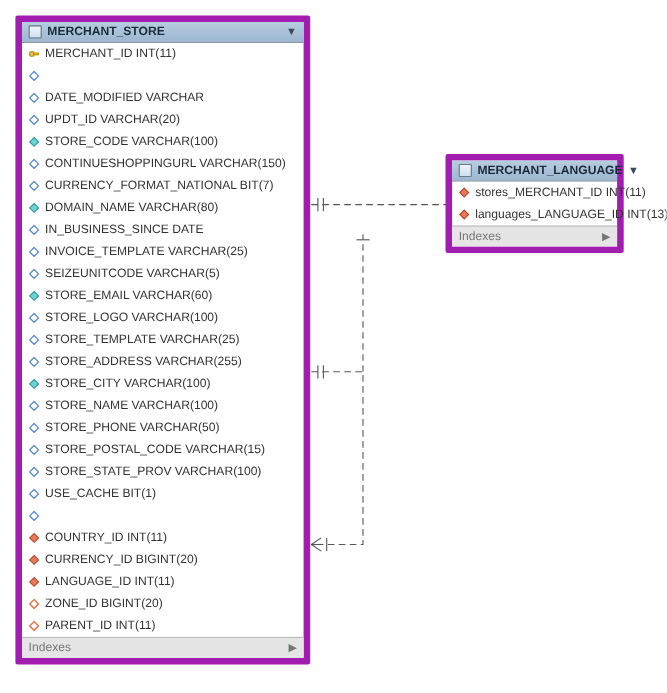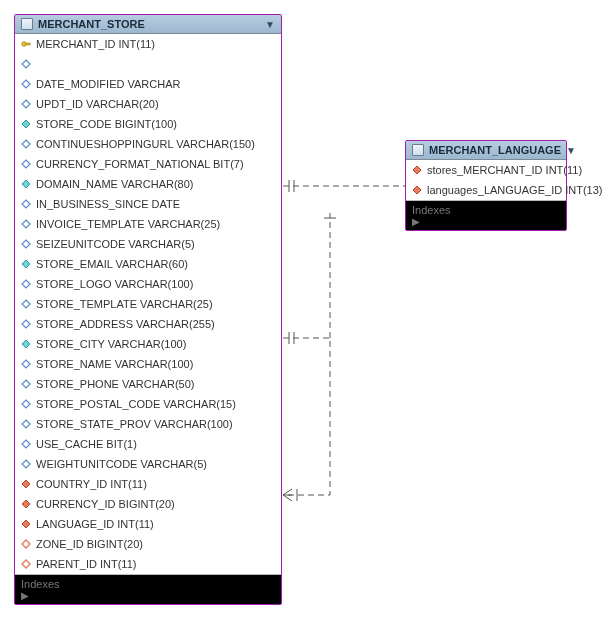--- a/index.html
+++ b/index.html
@@ -10,21 +10,21 @@
     font-size: 11px;
     color: #333;
     background: #fff;
     width: 606px;
     height: 630px;
     position: relative;
     overflow: hidden;
   }
   .entity {
     position: absolute;
-    border: 1px solid #a21caf;
+    border: 6px solid #a21caf;
     border-radius: 2px;
     background: #fff;
     box-shadow: 0 0 0 rgba(0,0,0,0);
   }
   .entity-header {
     display: flex;
     align-items: center;
     padding: 3px 6px;
     background: linear-gradient(#b7cde0, #9cb7cf);
     border-bottom: 1px solid #7a8a99;
@@ -35,25 +35,24 @@
   .entity-header .title { flex: 1; }
   .entity-header .collapse {
     color: #3a4a5a;
     font-size: 10px;
   }
   .entity-footer {
     display: flex;
     align-items: flex-start;
     justify-content: space-between;
     padding: 3px 6px;
-    background: #000000;
+    background: #e5e5e5;
     border-top: 1px solid #bbb;
     color: #777;
     font-style: normal;
-    flex-direction: column;
   }
   .entity-footer .arrow { color: #777; font-size: 10px; }
   .col {
     display: flex;
     align-items: center;
     padding: 2px 6px;
     gap: 5px;
     line-height: 16px;
     height: 20px;
     white-space: nowrap;
@@ -151,21 +150,21 @@
           </svg>
         </span>
         <span>UPDT_ID VARCHAR(20)</span>
       </div>
       <div class="col">
         <span class="icon">
           <svg width="10" height="10" viewBox="0 0 10 10">
             <polygon points="5,1 9,5 5,9 1,5" fill="#6fd3d3" stroke="#2a9a9a"></polygon>
           </svg>
         </span>
-        <span>STORE_CODE BIGINT(100)</span>
+        <span>STORE_CODE VARCHAR(100)</span>
       </div>
       <div class="col">
         <span class="icon">
           <svg width="10" height="10" viewBox="0 0 10 10">
             <polygon points="5,1 9,5 5,9 1,5" fill="#fff" stroke="#5a8ac8" stroke-width="1.2"></polygon>
           </svg>
         </span>
         <span>CONTINUESHOPPINGURL VARCHAR(150)</span>
       </div>
       <div class="col">
@@ -287,21 +286,20 @@
           </svg>
         </span>
         <span>USE_CACHE BIT(1)</span>
       </div>
       <div class="col">
         <span class="icon">
           <svg width="10" height="10" viewBox="0 0 10 10">
             <polygon points="5,1 9,5 5,9 1,5" fill="#fff" stroke="#5a8ac8" stroke-width="1.2"></polygon>
           </svg>
         </span>
-        <span>WEIGHTUNITCODE VARCHAR(5)</span>
       </div>
       <div class="col">
         <span class="icon">
           <svg width="10" height="10" viewBox="0 0 10 10">
             <polygon points="5,1 9,5 5,9 1,5" fill="#e77a5a" stroke="#b44a2a"></polygon>
           </svg>
         </span>
         <span>COUNTRY_ID INT(11)</span>
       </div>
       <div class="col">

